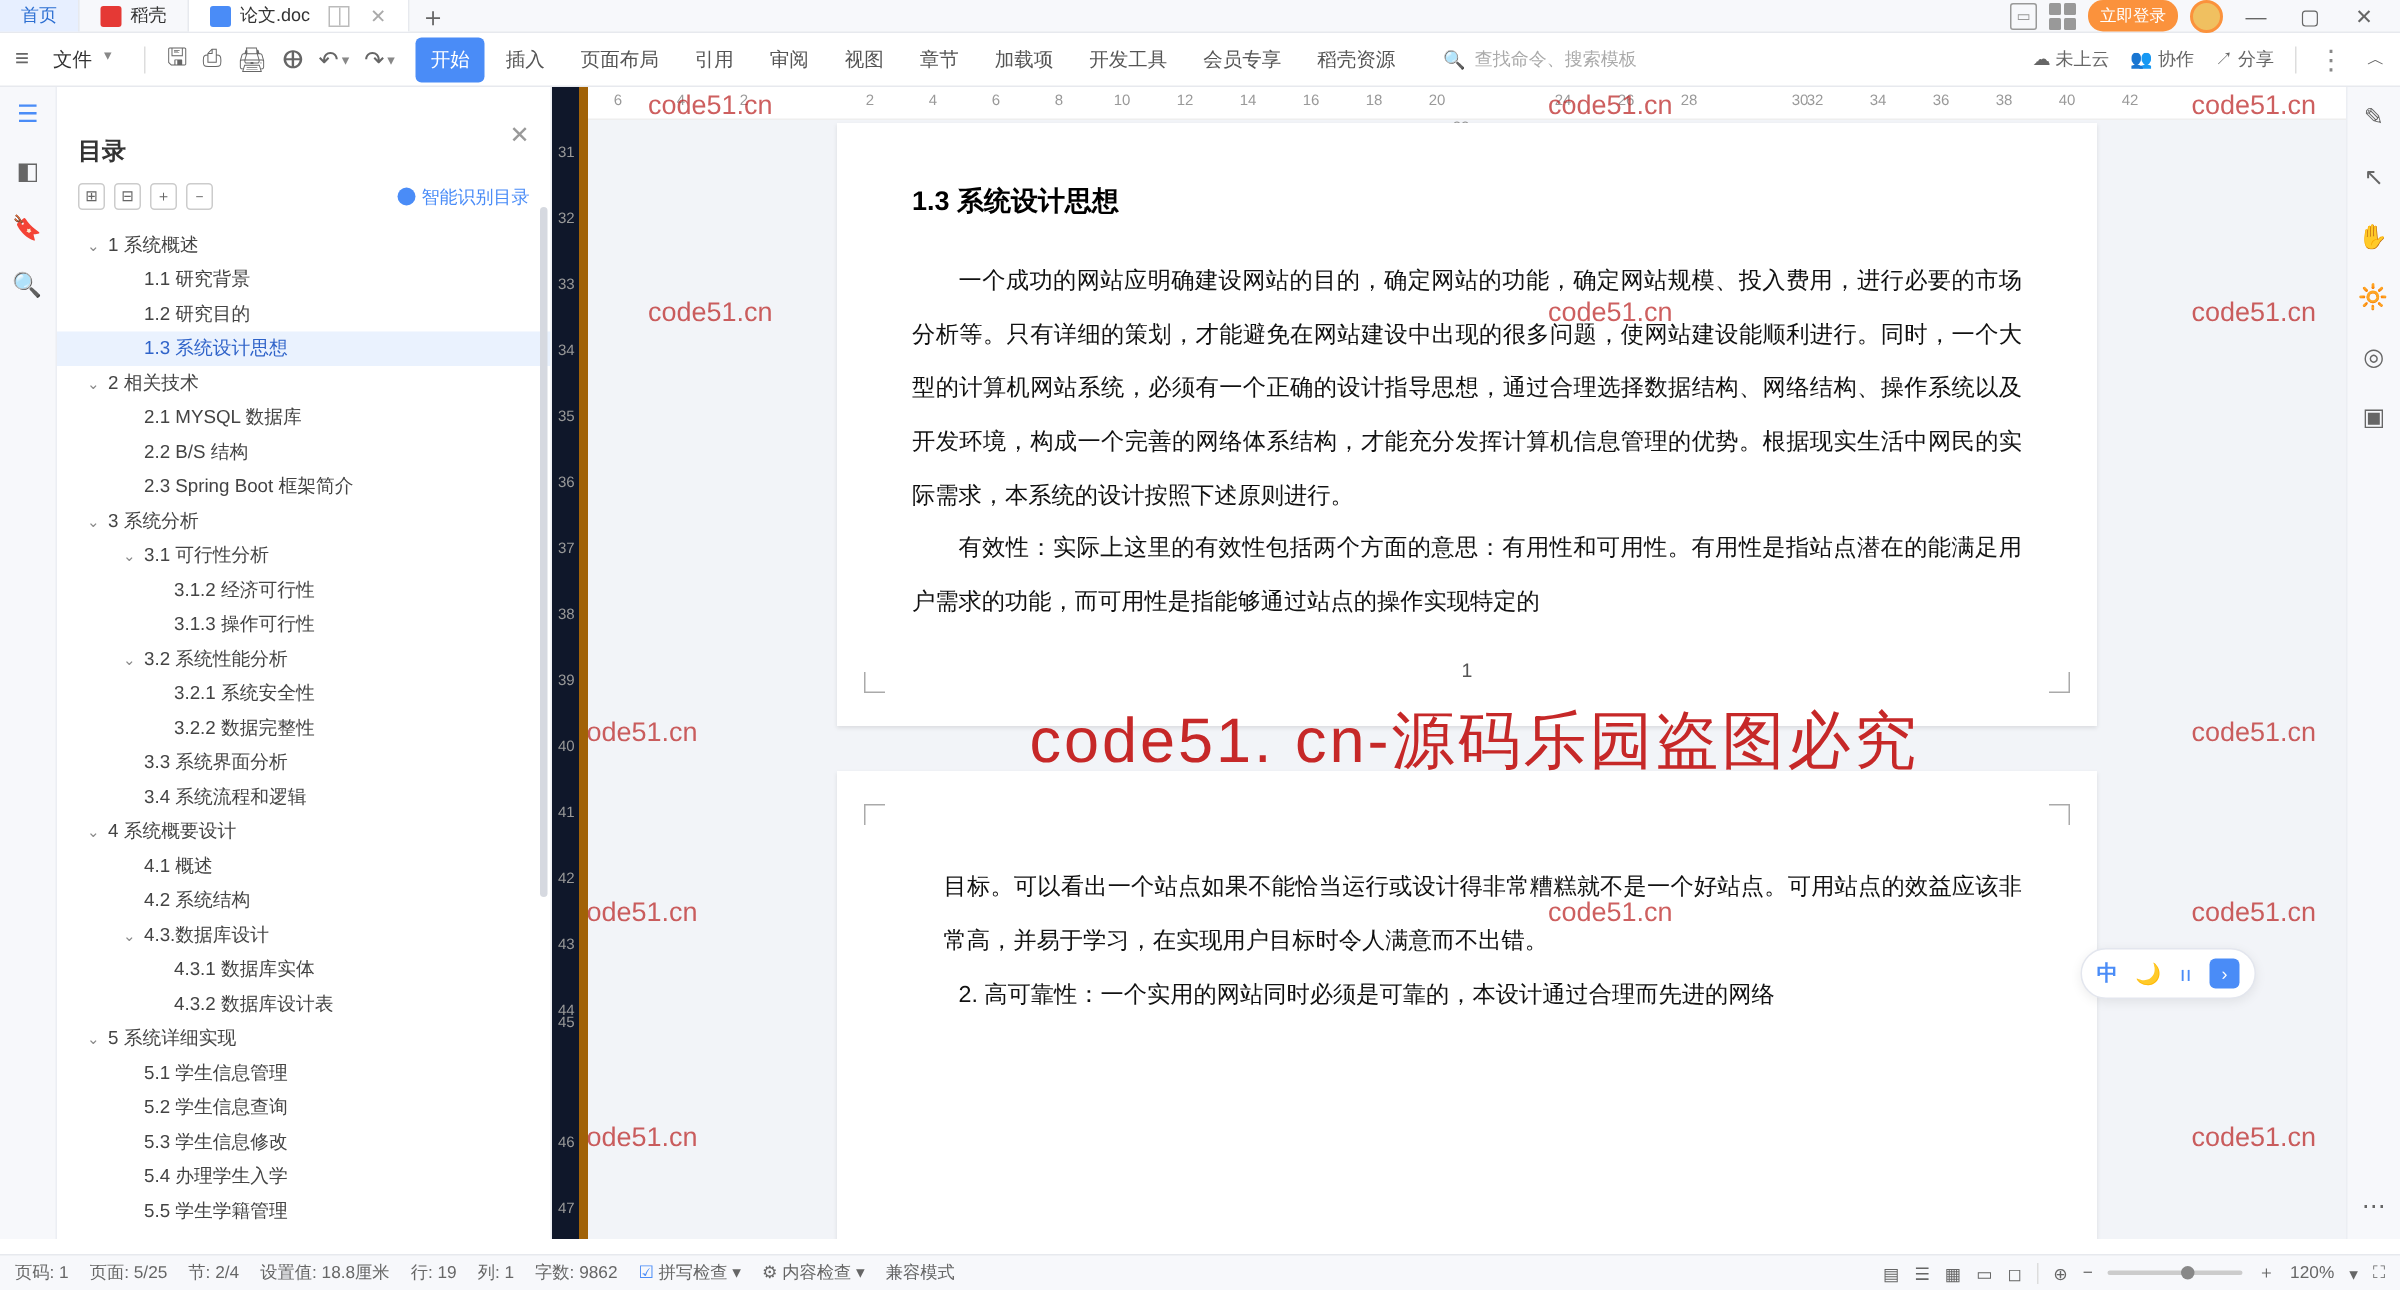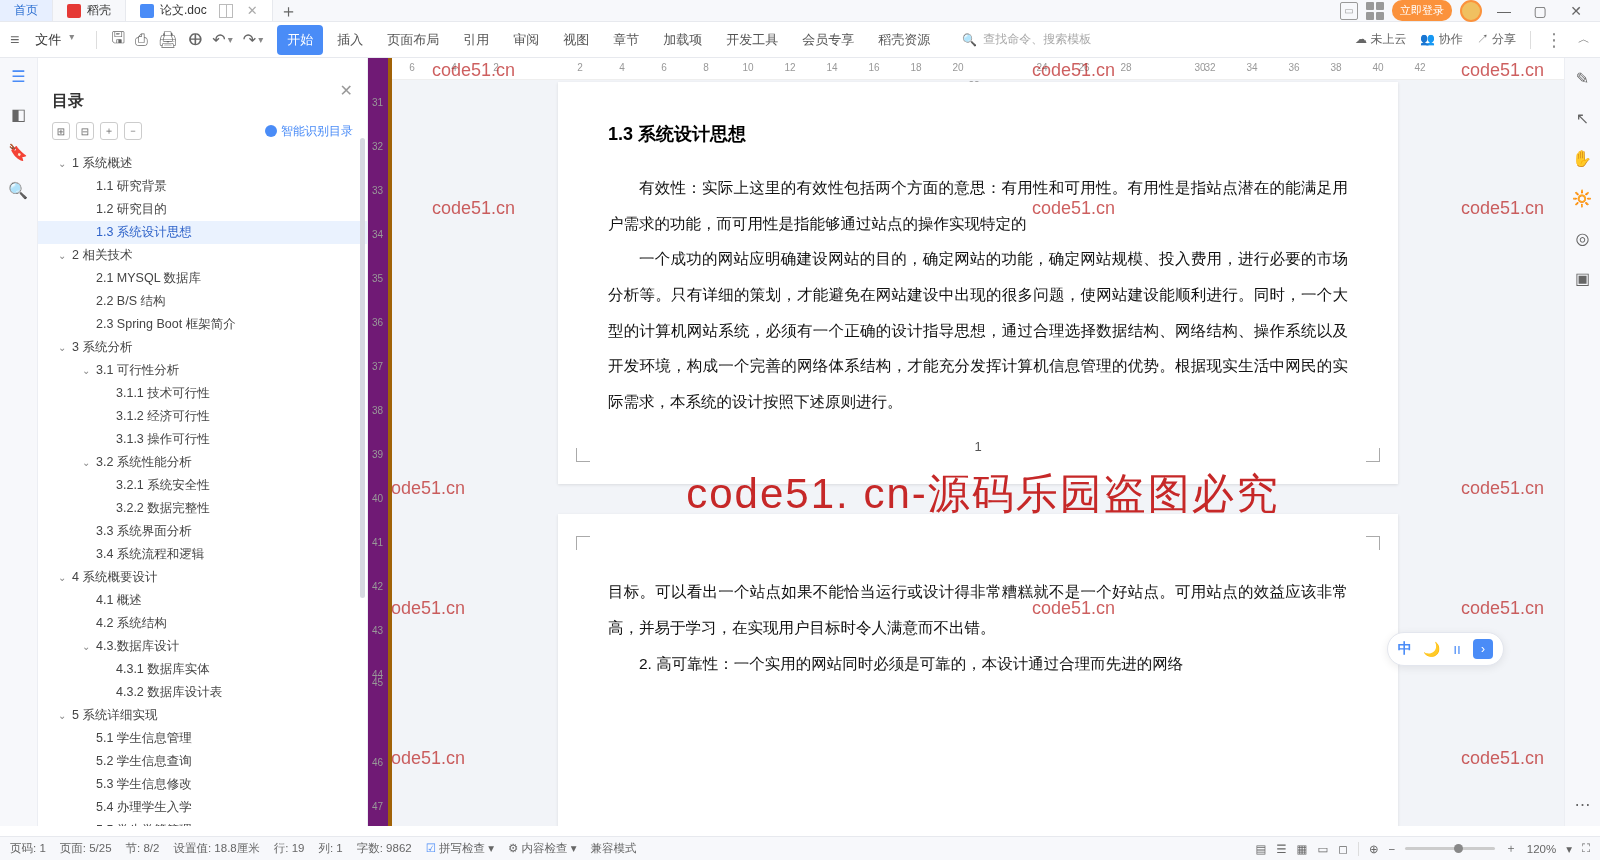--- a/index.html
+++ b/index.html
@@ -56,21 +56,21 @@
 .smart-toc{ margin-left:auto; color:#4a8cf7; font-size:12px; display:flex;align-items:center; gap:4px;}
 .smart-toc .dot{width:12px;height:12px;border-radius:50%;background:#4a8cf7;display:inline-block;}
 .tree { overflow-y:auto; padding: 4px 0 10px; flex:1;}
 .tree-item { display:flex; align-items:center; padding: 3px 14px; font-size:12.5px; color:#444; cursor:pointer; white-space:nowrap;}
 .tree-item.lvl1{padding-left:20px;} .tree-item.lvl2{padding-left:44px;} .tree-item.lvl3{padding-left:64px;}
 .tree-item .arr{ width:14px; display:inline-block; color:#888; font-size:10px;}
 .tree-item.sel{ background:#eaf2fe; color:#2f63c9;}
 .scroll-ind{position:absolute;right:2px;top:80px;width:5px;height:460px;background:#d6d9e0;border-radius:3px;}
 
 .editor { flex:1; background:#f2f4f8; position:relative; display:flex;}
-.vruler { width:24px; background:#701a75; border-right:4px solid #a16207; position:relative;}
+.vruler { width:24px; background:#0f172a; border-right:6px solid #a16207; position:relative;}
 .vruler .tick{position:absolute; left:4px; font-size:10px; color:#999; transform:translateY(-50%);}
 .hruler { position:absolute; top:0; left:24px; right:0; height:22px; background:#fff; border-bottom:1px solid #eee;}
 .hruler .tick{position:absolute; top:4px; font-size:10px; color:#999; transform:translateX(-50%);}
 .page-area{ flex:1; overflow:hidden; padding:24px 40px 0 40px; position:relative;}
 .page { background:#fff; width:840px; margin:0 auto 30px; padding:40px 50px 30px; box-shadow:0 1px 3px rgba(0,0,0,.1); position:relative; min-height:380px;}
 .page h2{ font-size:18px; font-weight:bold; color:#000; margin-bottom:24px;}
 .page p{ font-size:15.5px; line-height:2.3; color:#111; text-align:justify; text-indent:2em;}
 .page .pgnum{text-align:center; font-size:13px; color:#555; margin-top:20px;}
 .corner{position:absolute;width:14px;height:14px;border:1px solid #aaa;}
 .corner.tl{top:22px;left:18px;border-right:none;border-bottom:none;}
@@ -231,24 +231,20 @@
           <span class="arr"></span>
           <span>2.3 Spring Boot 框架简介</span>
         </div>
         <div class="tree-item lvl1">
           <span class="arr">⌄</span>
           <span>3 系统分析</span>
         </div>
         <div class="tree-item lvl2">
           <span class="arr">⌄</span>
           <span>3.1 可行性分析</span>
-        </div>
-        <div class="tree-item lvl3">
-          <span class="arr"></span>
-          <span>3.1.1 技术可行性</span>
         </div>
         <div class="tree-item lvl3">
           <span class="arr"></span>
           <span>3.1.2 经济可行性</span>
         </div>
         <div class="tree-item lvl3">
           <span class="arr"></span>
           <span>3.1.3 操作可行性</span>
         </div>
         <div class="tree-item lvl2">
@@ -366,30 +362,30 @@
         <span class="tick" style="left: 818px;">32</span>
         <span class="tick" style="left: 860px;">34</span>
         <span class="tick" style="left: 902px;">36</span>
         <span class="tick" style="left: 944px;">38</span>
         <span class="tick" style="left: 986px;">40</span>
         <span class="tick" style="left: 1028px;">42</span>
       </div>
     <div class="page-area">
       <div class="page">
         <h2>1.3 系统设计思想</h2>
+        <p>一个成功的网站应明确建设网站的目的，确定网站的功能，确定网站规模、投入费用，进行必要的市场分析等。只有详细的策划，才能避免在网站建设中出现的很多问题，使网站建设能顺利进行。同时，一个大型的计算机网站系统，必须有一个正确的设计指导思想，通过合理选择数据结构、网络结构、操作系统以及开发环境，构成一个完善的网络体系结构，才能充分发挥计算机信息管理的优势。根据现实生活中网民的实际需求，本系统的设计按照下述原则进行。</p>
         <p>有效性：实际上这里的有效性包括两个方面的意思：有用性和可用性。有用性是指站点潜在的能满足用户需求的功能，而可用性是指能够通过站点的操作实现特定的</p>
-        <p>一个成功的网站应明确建设网站的目的，确定网站的功能，确定网站规模、投入费用，进行必要的市场分析等。只有详细的策划，才能避免在网站建设中出现的很多问题，使网站建设能顺利进行。同时，一个大型的计算机网站系统，必须有一个正确的设计指导思想，通过合理选择数据结构、网络结构、操作系统以及开发环境，构成一个完善的网络体系结构，才能充分发挥计算机信息管理的优势。根据现实生活中网民的实际需求，本系统的设计按照下述原则进行。</p>
         <div class="pgnum">1</div>
         <span class="corner bl"></span>
           <span class="corner br"></span>
       </div>
       <div class="page" style="padding-top:60px;">
         <span class="corner tl"></span>
           <span class="corner tr"></span>
-        <p style="text-indent:0;">目标。可以看出一个站点如果不能恰当运行或设计得非常糟糕就不是一个好站点。可用站点的效益应该非常高，并易于学习，在实现用户目标时令人满意而不出错。</p>
+        <p style="text-indent:0;margin-left:21px;">目标。可以看出一个站点如果不能恰当运行或设计得非常糟糕就不是一个好站点。可用站点的效益应该非常高，并易于学习，在实现用户目标时令人满意而不出错。</p>
         <p>2.    高可靠性：一个实用的网站同时必须是可靠的，本设计通过合理而先进的网络</p>
       </div>
 
       <div class="watermark" style="top:2px;left:40px;">code51.cn</div>
       <div class="watermark" style="top:2px;left:640px;">code51.cn</div>
       <div class="watermark" style="top:2px;right:20px;">code51.cn</div>
       <div class="watermark" style="top:140px;left:40px;">code51.cn</div>
       <div class="watermark" style="top:140px;left:640px;">code51.cn</div>
       <div class="watermark" style="top:140px;right:20px;">code51.cn</div>
       <div class="watermark" style="top:420px;left:-10px;">code51.cn</div>
@@ -417,21 +413,21 @@
     <span class="ic">🔆</span>
     <span class="ic">◎</span>
     <span class="ic">▣</span>
     <span class="ic" style="margin-top:auto;margin-bottom:12px;">⋯</span>
   </div>
 </div>
 
 <div class="status">
   <span>页码: 1</span>
   <span>页面: 5/25</span>
-  <span>节: 8/2</span>
+  <span>节: 2/4</span>
   <span>设置值: 18.8厘米</span>
   <span>行: 19</span>
   <span>列: 1</span>
   <span>字数: 9862</span>
   <span class="chk"><span>拼写检查</span> ▾</span>
   <span>⚙ <span>内容检查</span> ▾</span>
   <span>兼容模式</span>
   <div class="right">
     <span>▤</span>
     <span>☰</span>

